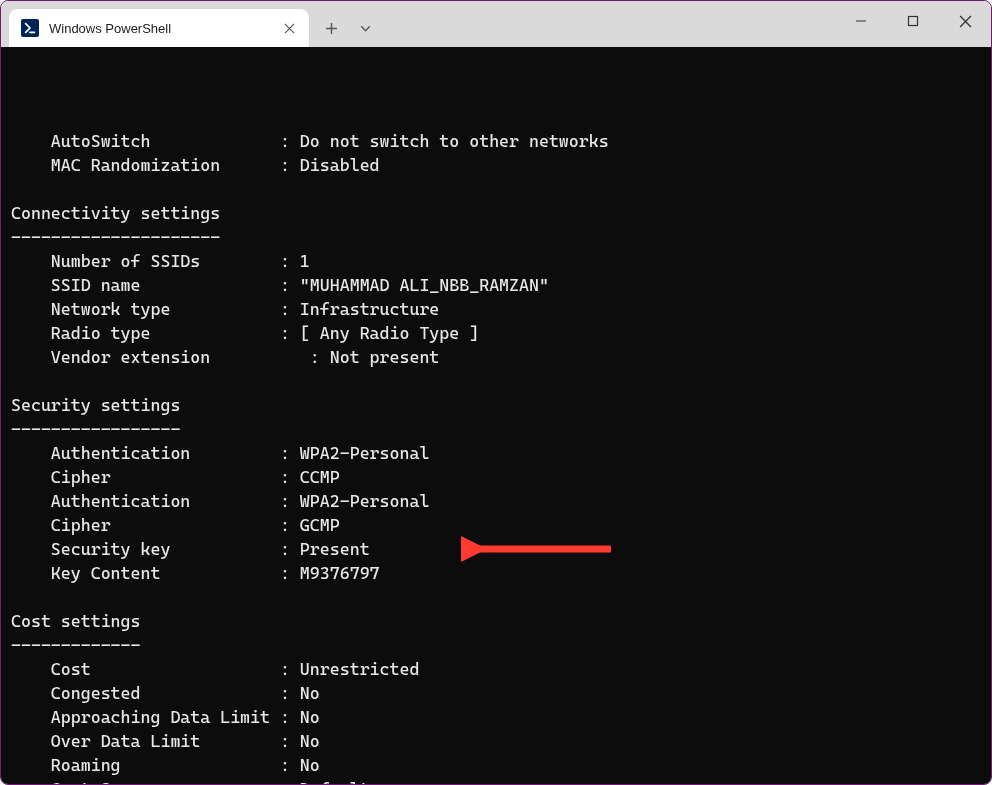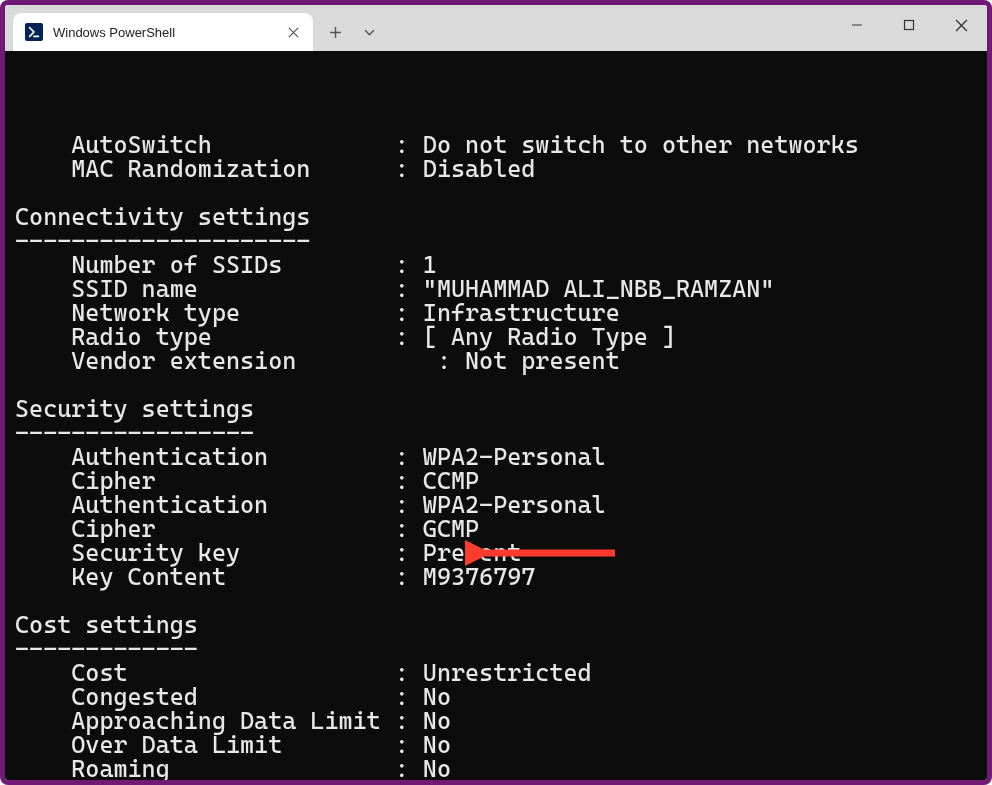--- a/index.html
+++ b/index.html
@@ -1,21 +1,21 @@
 <!DOCTYPE html>
 <html><head>
 <meta charset="utf-8">
 <style>
   * { margin: 0; padding: 0; box-sizing: border-box; }
   html, body { width: 992px; height: 785px; overflow: hidden; font-family: "Segoe UI", Arial, sans-serif; }
   .window {
     width: 992px; height: 785px;
     background: #dadada;
     display: flex; flex-direction: column;
-    border: 5px solid #701a75;
+    border: 1px solid #701a75;
     border-radius: 8px;
     overflow: hidden;
   }
   
   .titlebar {
     height: 46px;
     background: #dadada;
     display: flex;
     align-items: flex-end;
     position: relative;
@@ -64,21 +64,21 @@
     width:52px; height:40px; display:flex; align-items:center; justify-content:center;
     color:#333;
   }
 
   
   .terminal {
     flex:1;
     background:#0c0c0c;
     color:#e8e8e8;
     font-family: "Cascadia Mono", Consolas, "Courier New", monospace;
-    font-size: 24px;
+    font-size: 17px;
     line-height: 24px;
     padding: 10px 10px 14px 10px;
     white-space: pre;
     overflow:hidden;
     position:relative;
   }
   .term-line { white-space: pre; }
   
   .arrow {
     position:absolute;

